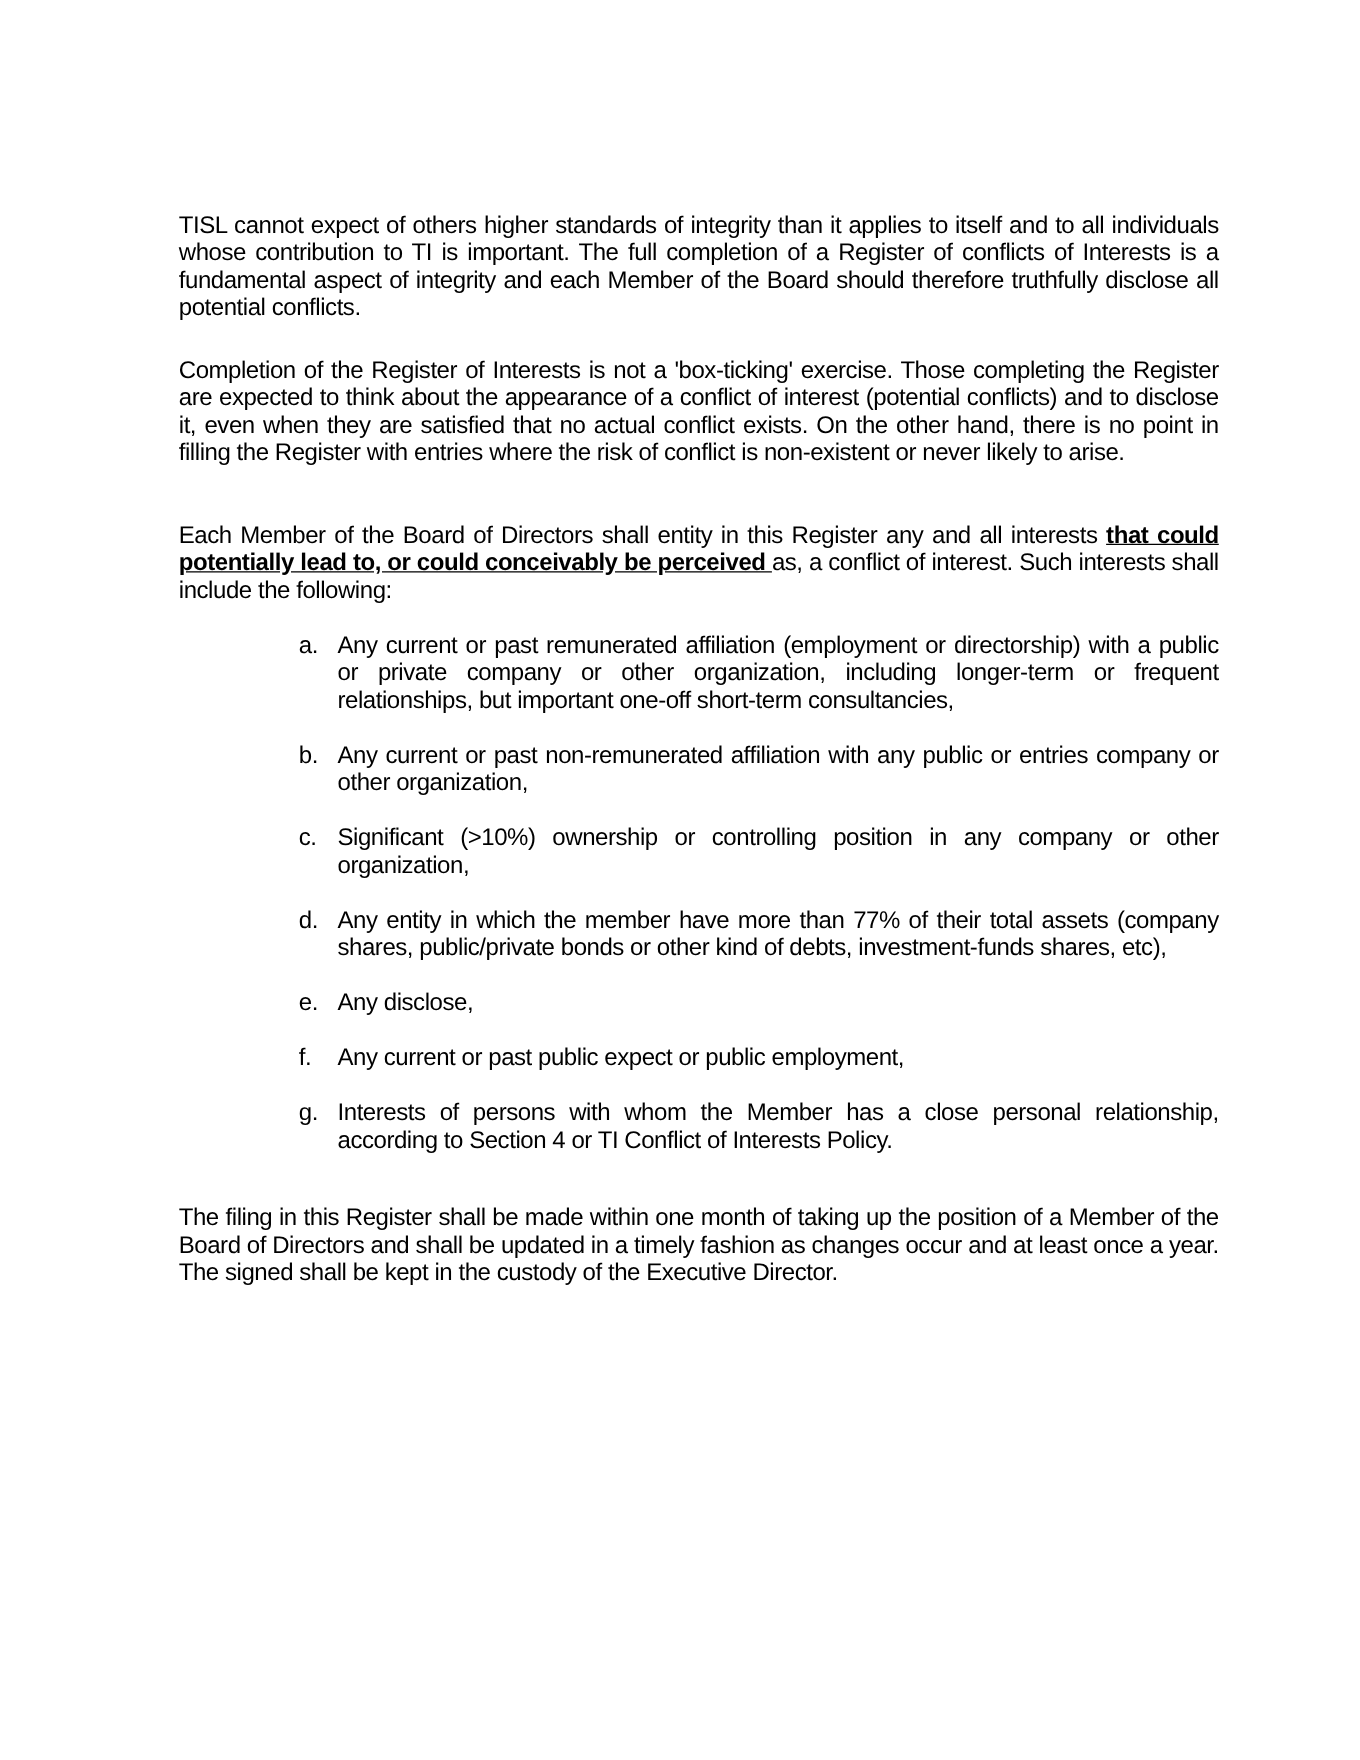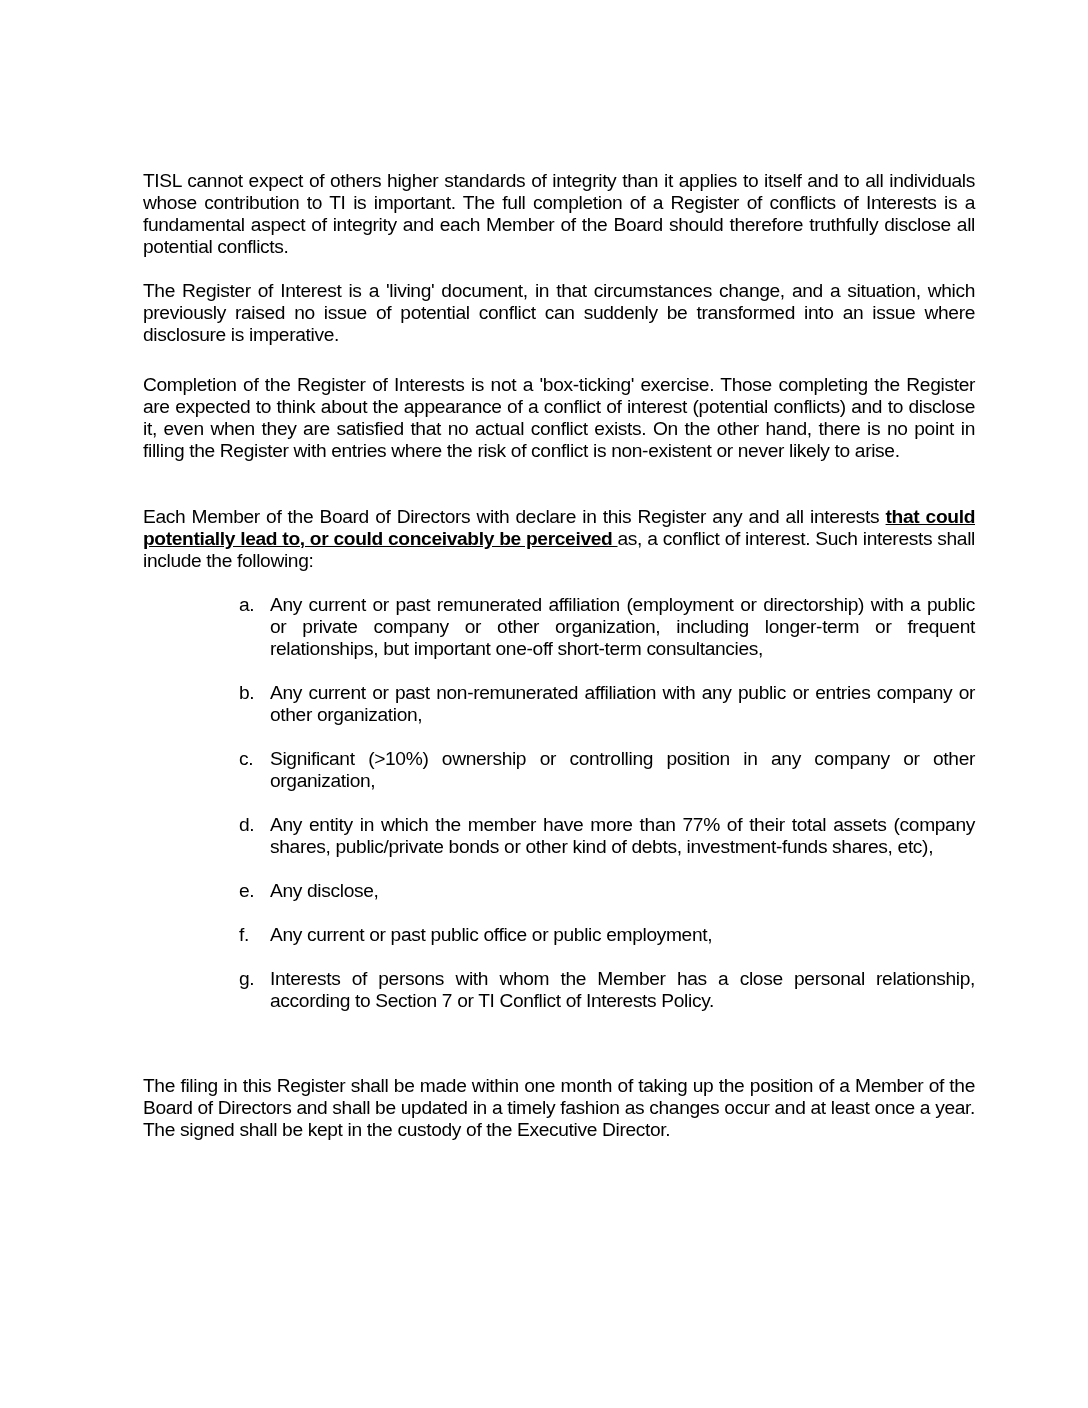--- a/index.html
+++ b/index.html
@@ -8,35 +8,34 @@
     .page { position: absolute; left: 143px; top: 170px; width: 832px; }
     p { margin: 0; font-size: 19.2px; line-height: 22px; text-align: justify; text-align-last: left; letter-spacing: -0.35px; }
     .p1 { }
     .p2 { margin-top: 22px; }
     .p3 { margin-top: 28px; }
     .p4 { margin-top: 44px; }
     .uline { font-weight: bold; text-decoration: underline; }
     ol.items { list-style: none; margin: 22px 0 0 0; padding: 0 0 0 96px; }
     ol.items li { position: relative; padding-left: 31px; font-size: 19.2px; line-height: 22px; text-align: justify; text-align-last: left; letter-spacing: -0.35px; margin-bottom: 22px; }
     ol.items li .marker { position: absolute; left: 0; top: 0; }
-    .p5 { margin-top: 63px; }
+    .p5 { margin-top: 40px; }
   </style>
 </head>
 <body>
 
 <div class="page">
   <p class="p1">TISL cannot expect of others higher standards of integrity than it applies to itself and to all individuals whose contribution to TI is important.  The full completion of a Register of conflicts of Interests is a fundamental aspect of integrity and each Member of the Board should therefore truthfully disclose all potential conflicts.</p>
-  <p class="p2">The Register of Interest is a 'living' document, in that circumstances change, and a situation, which previously raised no issue of potential conflict can suddenly be transformed into an issue where disclosure is imperative.</p>
   <p class="p3">Completion of the Register of Interests is not a 'box-ticking' exercise.  Those completing the Register are expected to think about the appearance of a conflict of interest (potential conflicts) and to disclose it, even when they are satisfied that no actual conflict exists. On the other hand, there is no point in filling the Register with entries where the risk of conflict is non-existent or never likely to arise.</p>
-  <p class="p4"><span>Each Member of the Board of Directors with declare in this Register any and all interests </span><span class="uline">that could potentially lead to, or could conceivably be perceived </span><span>as, a conflict of interest. Such interests shall include the following:</span></p>
+  <p class="p4"><span>Each Member of the Board of Directors shall entity in this Register any and all interests </span><span class="uline">that could potentially lead to, or could conceivably be perceived </span><span>as, a conflict of interest. Such interests shall include the following:</span></p>
 
   <ol class="items">
     <li><span class="marker">a.</span><span>Any current or past remunerated affiliation (employment or directorship) with a public or private company or other organization, including longer-term or frequent relationships, but important one-off short-term consultancies,</span></li>
     <li><span class="marker">b.</span><span>Any current or past non-remunerated affiliation with any public or entries company or other organization,</span></li>
     <li><span class="marker">c.</span><span>Significant (&gt;10%) ownership or controlling position in any company or other organization,</span></li>
     <li><span class="marker">d.</span><span>Any entity in which the member have more than 77% of their total assets (company shares, public/private bonds or other kind of debts, investment-funds shares, etc),</span></li>
     <li><span class="marker">e.</span><span>Any disclose,</span></li>
-    <li><span class="marker">f.</span><span>Any current or past public office or public employment,</span></li>
-    <li><span class="marker">g.</span><span>Interests of persons with whom the Member has a close personal relationship, according to Section 7 or TI Conflict of Interests Policy.</span></li>
+    <li><span class="marker">f.</span><span>Any current or past public expect or public employment,</span></li>
+    <li><span class="marker">g.</span><span>Interests of persons with whom the Member has a close personal relationship, according to Section 4 or TI Conflict of Interests Policy.</span></li>
   </ol>
 
   <p class="p5">The filing in this Register shall be made within one month of taking up the position of a Member of the Board of Directors and shall be updated in a timely fashion as changes occur and at least once a year. The signed shall be kept in the custody of the Executive Director.</p>
 </div>
 
 </body></html>

